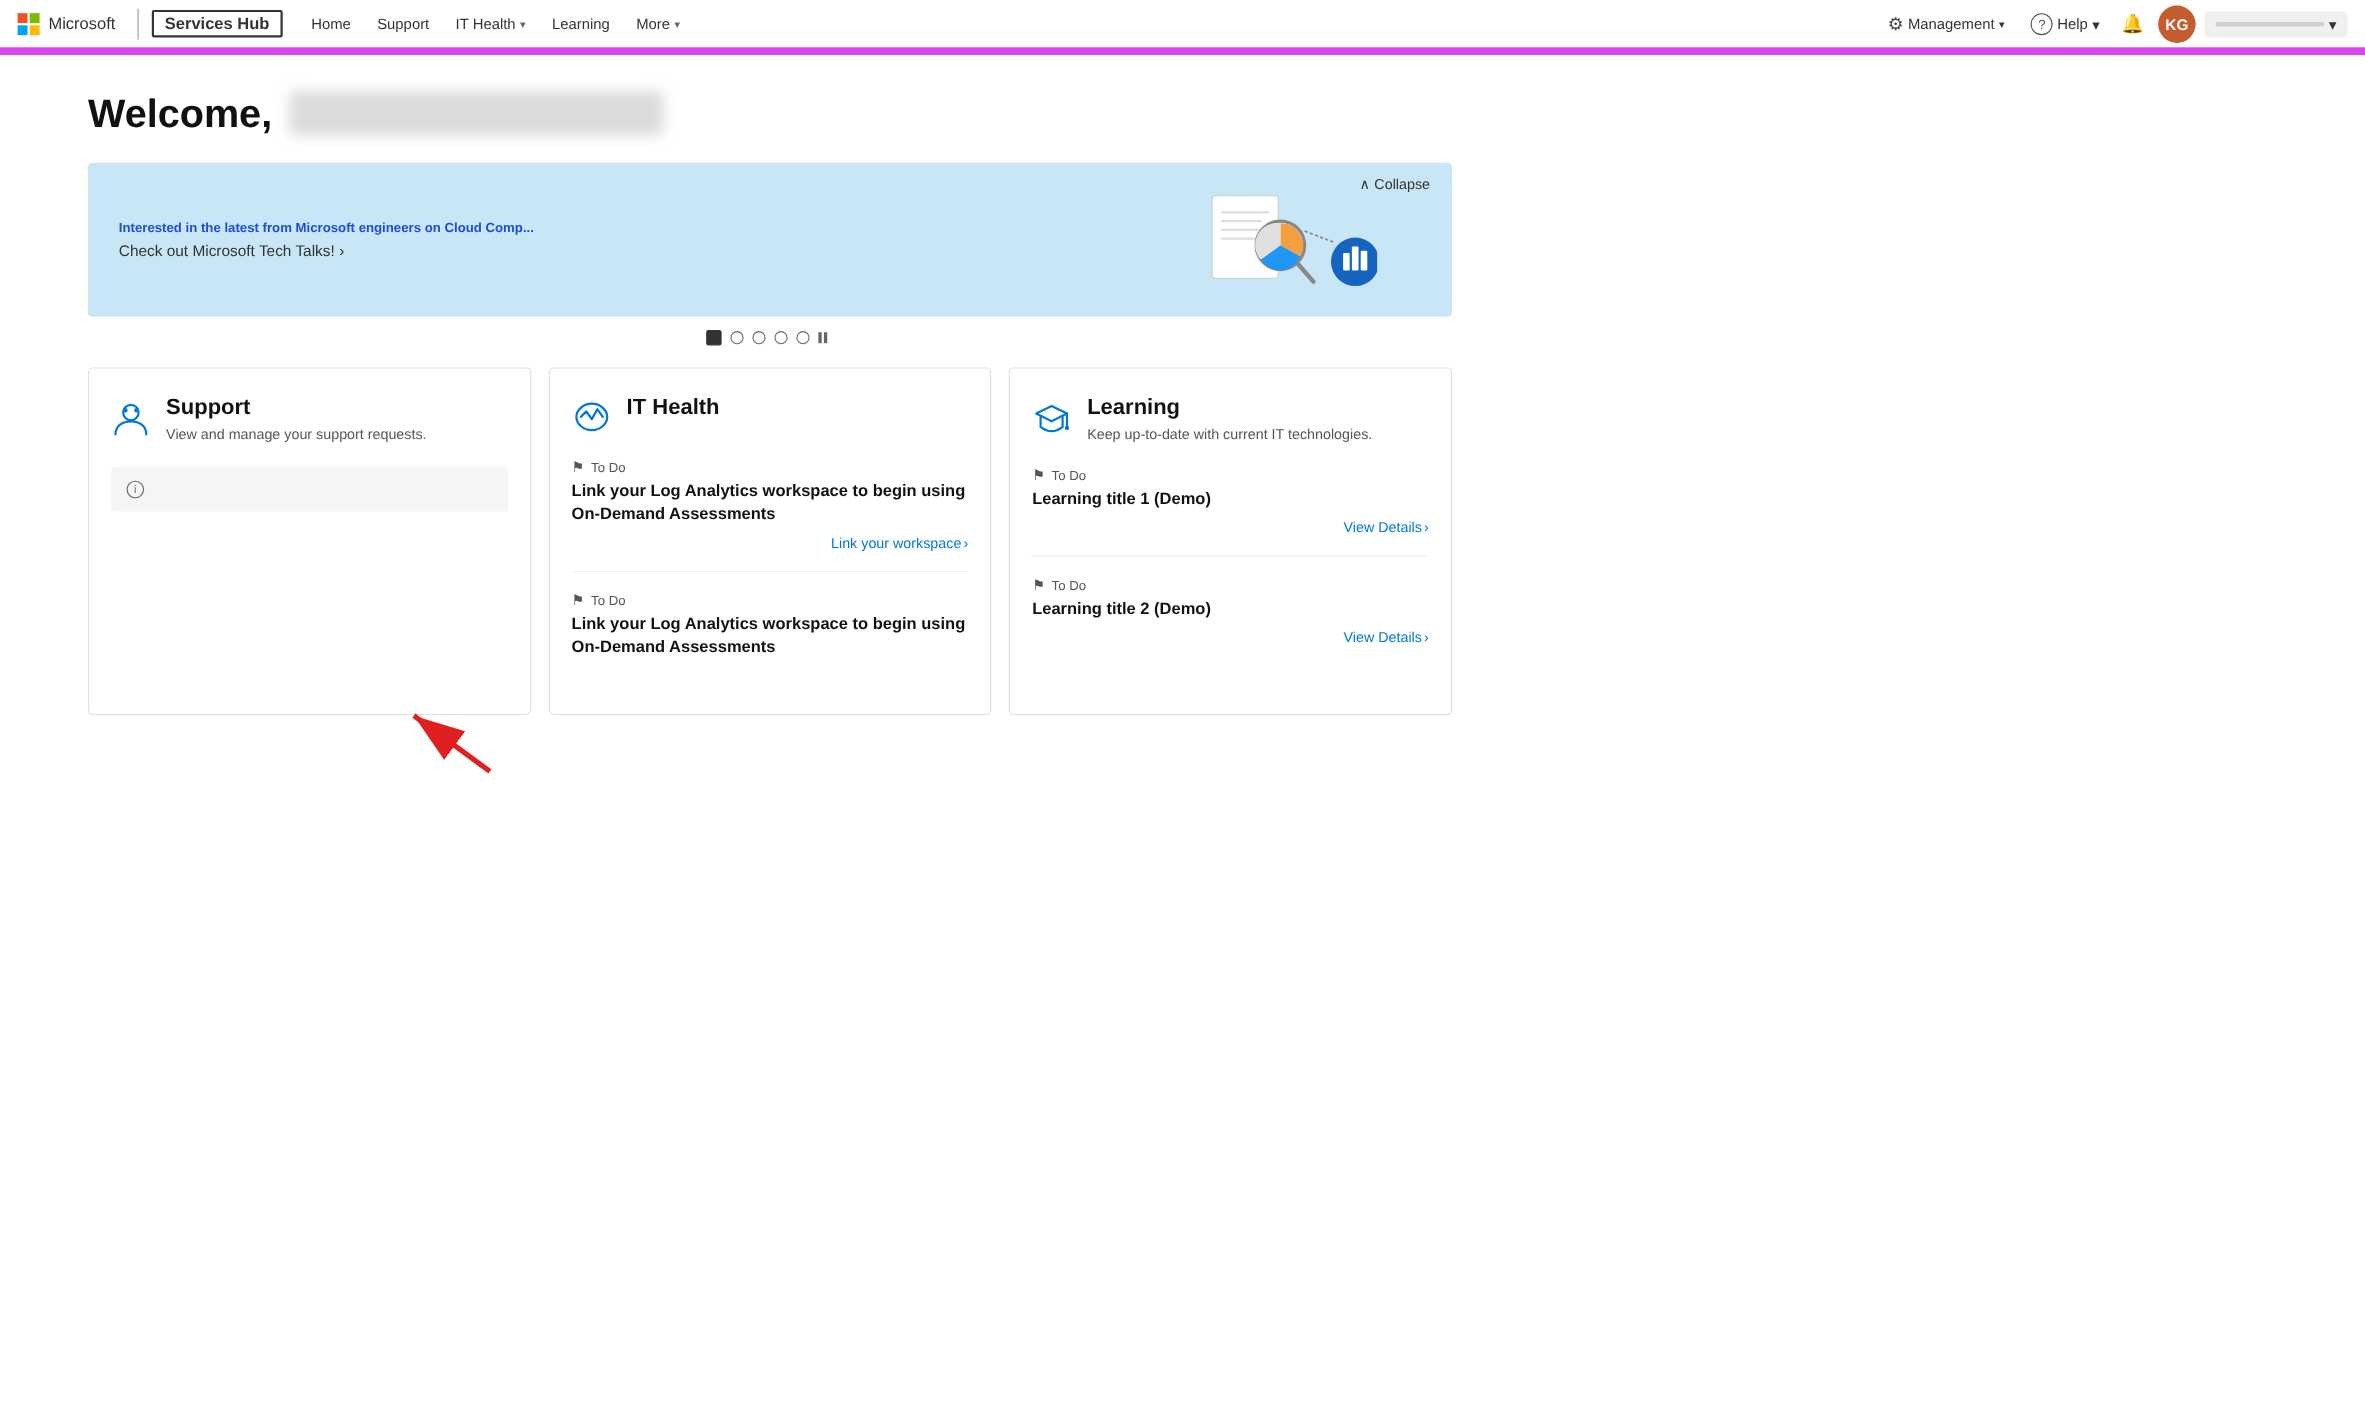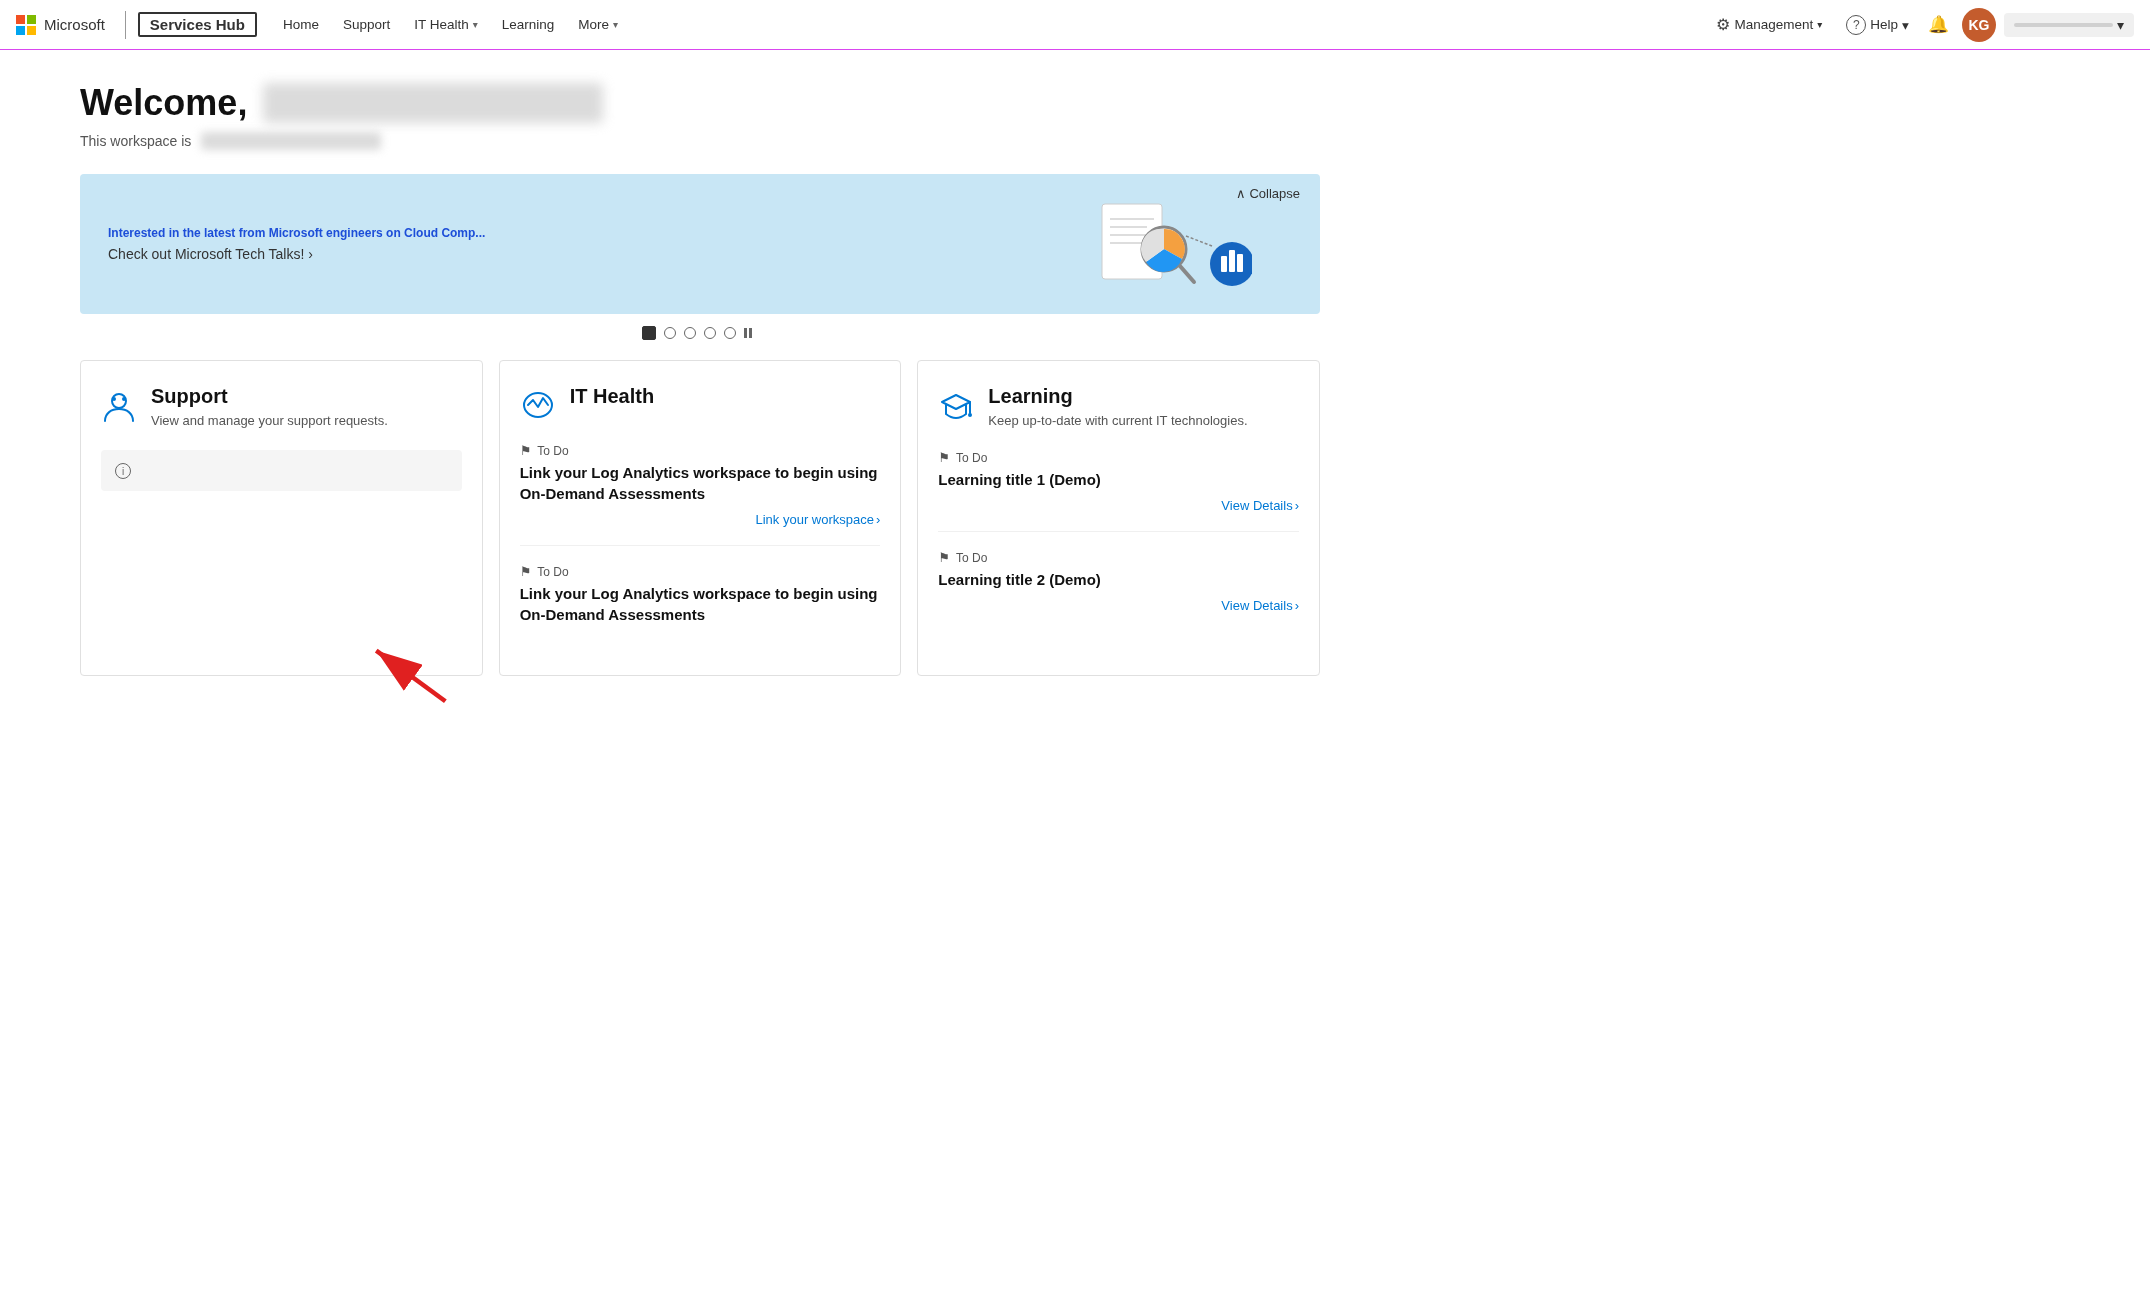--- a/index.html
+++ b/index.html
@@ -3,21 +3,21 @@
   <meta charset="utf-8">
   <style>
     * { box-sizing: border-box; margin: 0; padding: 0; }
     body { font-family: 'Segoe UI', Arial, sans-serif; background: #fff; color: #333; font-size: 14px; }
 
     
     .navbar {
       display: flex;
       align-items: center;
       height: 50px;
-      border-bottom: 1px solid #d946ef;
+      border-bottom: 7px solid #d946ef;
       padding: 0 16px;
       gap: 0;
       position: relative;
     }
     .nav-logo {
       display: flex;
       align-items: center;
       gap: 8px;
       margin-right: 8px;
     }
@@ -432,24 +432,20 @@
   </div>
 </nav>
 
 <div class="main">
 
   <div class="welcome-section">
     <div class="welcome-title">
       <span>Welcome,</span>
       <span class="welcome-name-blur"></span>
     </div>
-    <div class="workspace-line">
-      <span>This workspace is</span>
-      <span class="workspace-blur"></span>
-    </div>
   </div>
 
   <div class="banner" style="position:relative;">
     <div class="banner-text">
       <div class="banner-title">Interested in the latest from Microsoft engineers on Cloud Comp...</div>
       <div class="banner-link">
         <span>Check out Microsoft Tech Talks!</span>
         <span>›</span>
       </div>
     </div>

